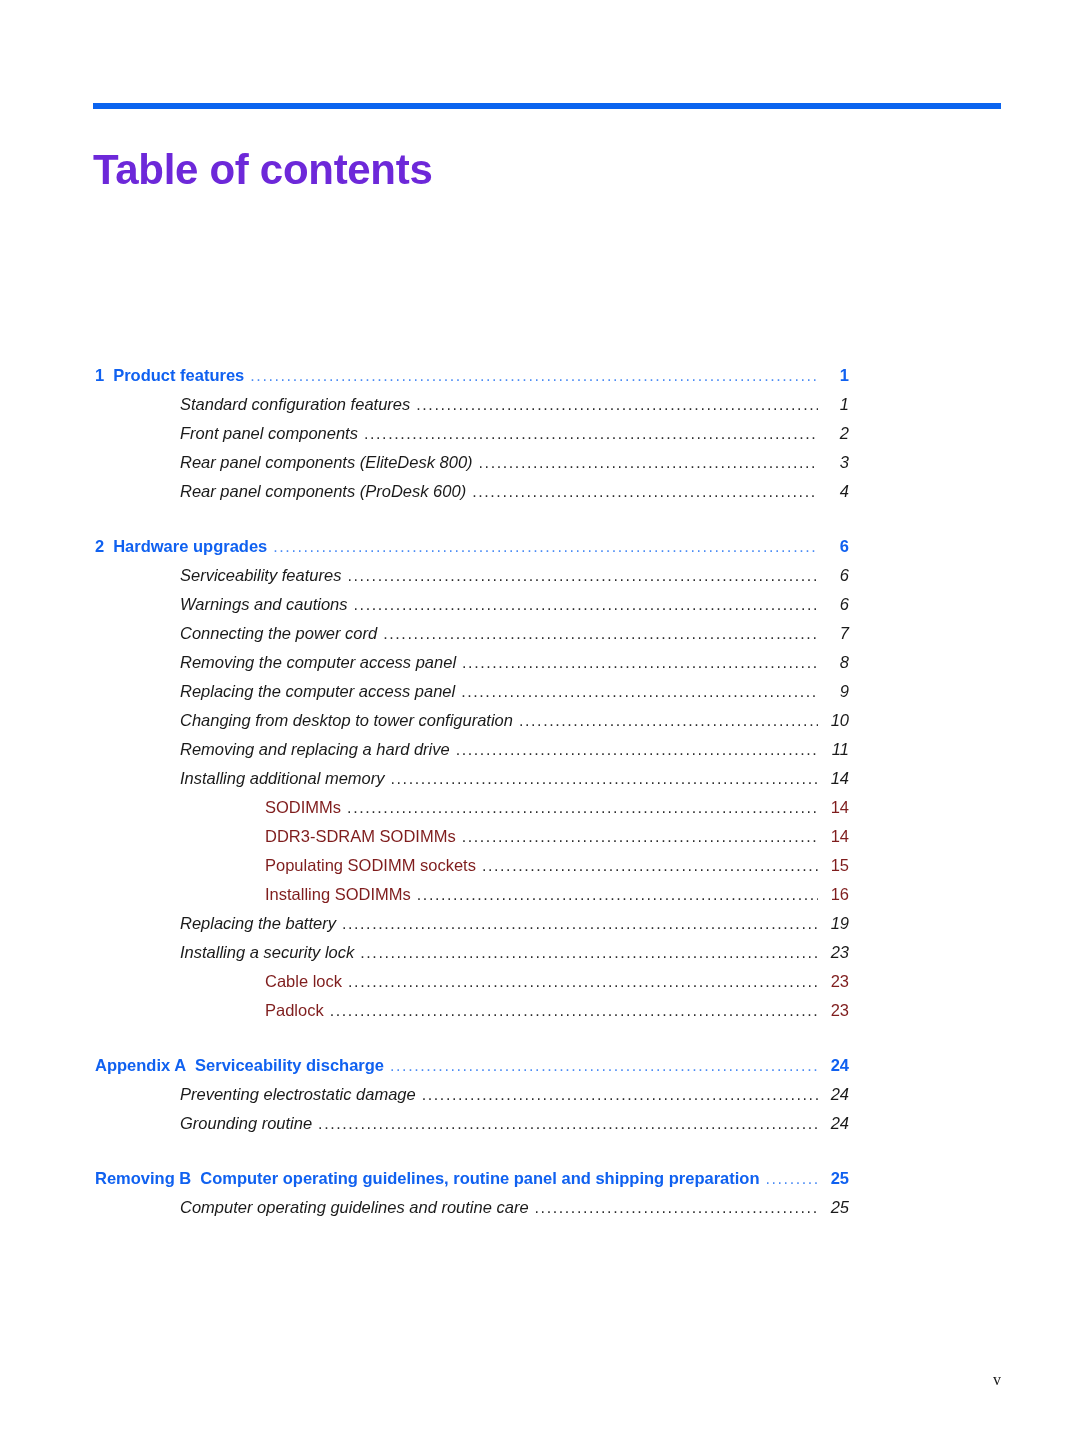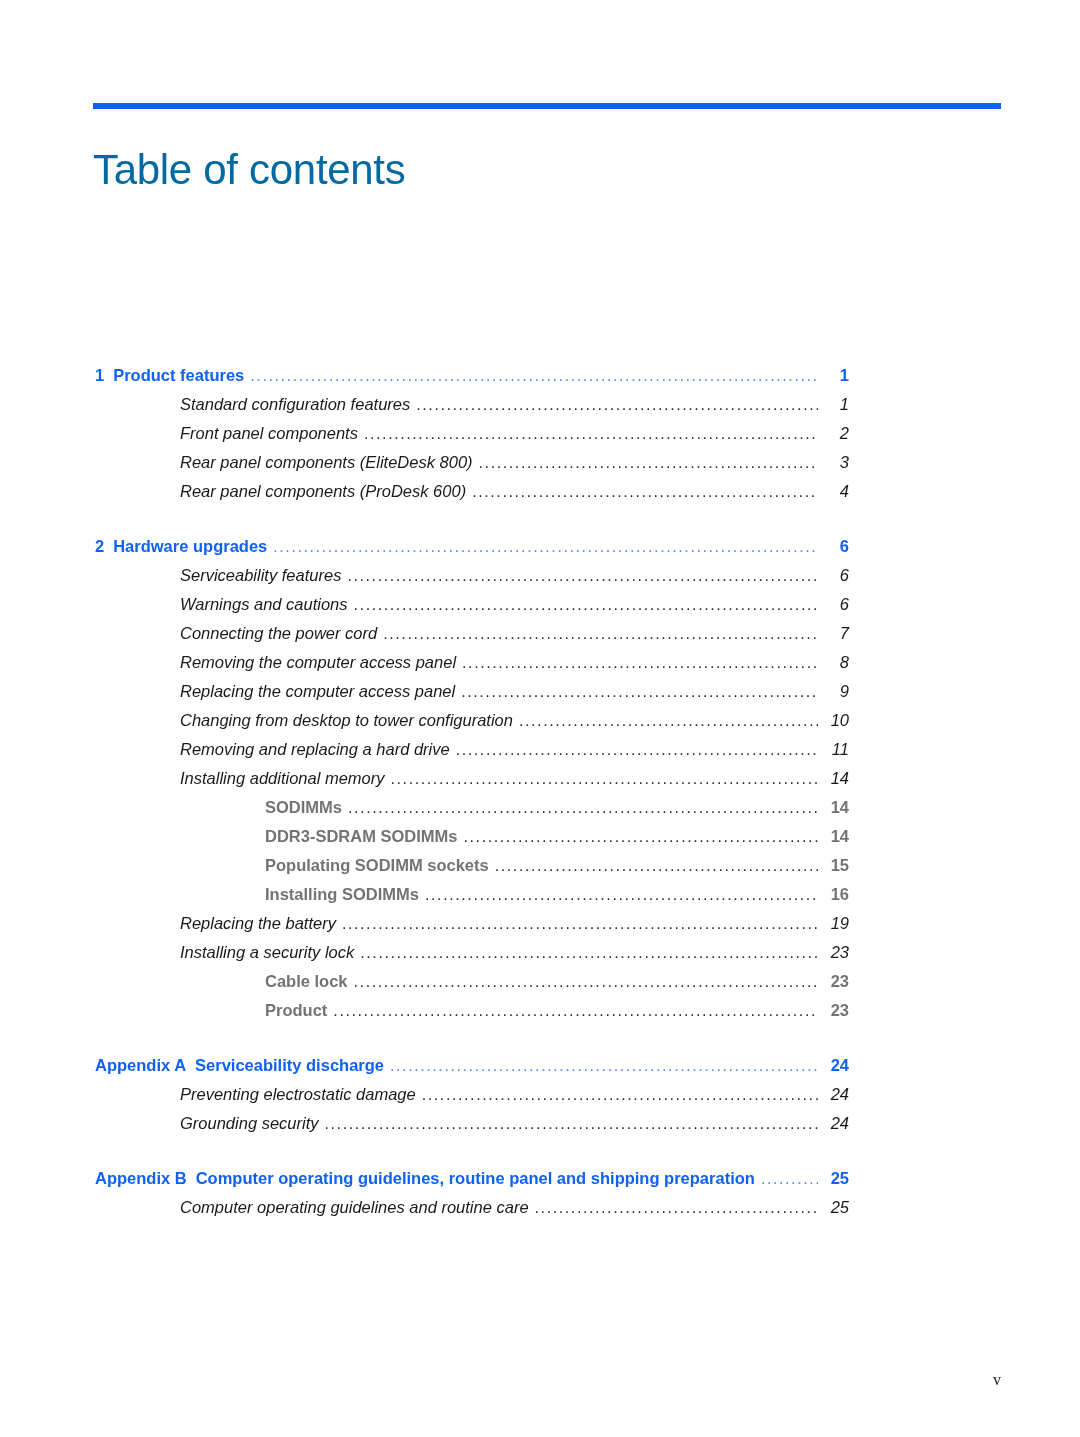--- a/index.html
+++ b/index.html
@@ -29,22 +29,22 @@
     top: 103px;
     width: 908px;
     height: 6px;
     background: #0b64ef;
   }
   .page-title {
     position: absolute;
     left: 93px;
     top: 118px;
     font-size: 42px;
-    font-weight: normal;
-    color: #0369a1;
+    font-weight: bold;
+    color: #6d28d9;
     letter-spacing: -0.3px;
     line-height: 1.12;
     white-space: nowrap;
   }
 
   
   .toc {
     position: absolute;
     left: 0;
     top: 366px;
@@ -125,22 +125,22 @@
     font-style: italic;
   }
   .lvl1 .leader::before { color: #2b2b2b; }
 
   
   .lvl2 {
     padding-left: 265px;
   }
   .lvl2 .toc-label,
   .lvl2 .toc-page {
-    color: #737373;
-    font-weight: bold;
+    color: #7f1d1d;
+    font-weight: normal;
     font-size: 16.5px;
   }
   .lvl2 .leader::before { color: #2b2b2b; }
 
   
   .footer-page-number {
     position: absolute;
     right: 79px;
     bottom: 48px;
     font-size: 16px;
@@ -261,47 +261,47 @@
           <span class="toc-label">Installing a security lock</span>
           <span class="leader"></span>
           <span class="toc-page">23</span>
         </div>
         <div class="toc-row lvl2">
           <span class="toc-label">Cable lock</span>
           <span class="leader"></span>
           <span class="toc-page">23</span>
         </div>
         <div class="toc-row lvl2">
-          <span class="toc-label">Product</span>
+          <span class="toc-label">Padlock</span>
           <span class="leader"></span>
           <span class="toc-page">23</span>
         </div>
       </div>
       <div class="group-gap"></div>
       <div class="toc-group">
         <div class="toc-row lvl0">
           <span class="toc-label"><span class="toc-num">Appendix A</span><span>Serviceability discharge</span></span>
           <span class="leader"></span>
           <span class="toc-page">24</span>
         </div>
         <div class="toc-row lvl1">
           <span class="toc-label">Preventing electrostatic damage</span>
           <span class="leader"></span>
           <span class="toc-page">24</span>
         </div>
         <div class="toc-row lvl1">
-          <span class="toc-label">Grounding security</span>
+          <span class="toc-label">Grounding routine</span>
           <span class="leader"></span>
           <span class="toc-page">24</span>
         </div>
       </div>
       <div class="group-gap"></div>
       <div class="toc-group">
         <div class="toc-row lvl0">
-          <span class="toc-label"><span class="toc-num">Appendix B</span><span>Computer operating guidelines, routine panel and shipping preparation</span></span>
+          <span class="toc-label"><span class="toc-num">Removing B</span><span>Computer operating guidelines, routine panel and shipping preparation</span></span>
           <span class="leader"></span>
           <span class="toc-page">25</span>
         </div>
         <div class="toc-row lvl1">
           <span class="toc-label">Computer operating guidelines and routine care</span>
           <span class="leader"></span>
           <span class="toc-page">25</span>
         </div>
       </div>
     </div>

